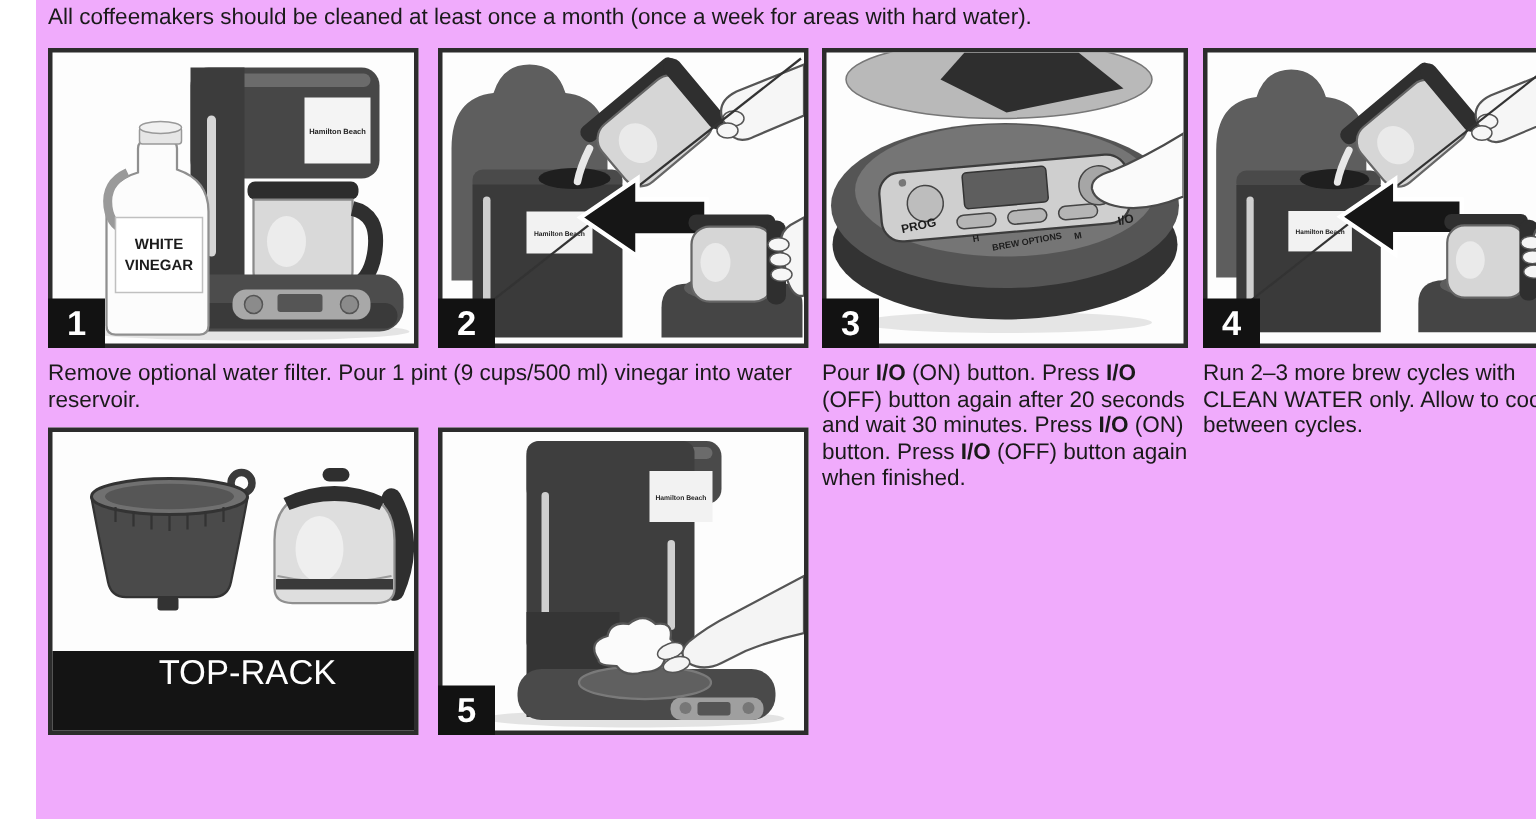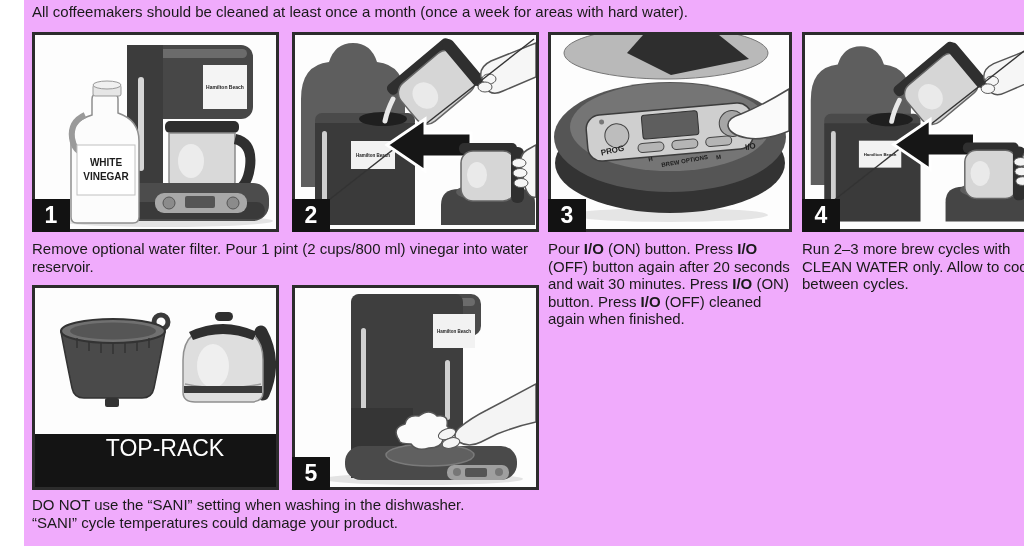--- a/index.html
+++ b/index.html
@@ -150,22 +150,22 @@
         <rect x="216" y="112" width="13" height="56" rx="6" fill="#2f2f2f"></rect>
         <path d="M241,110 L232,115 Q224,120 226,130 L230,152 Q234,164 241,162 Z" fill="#f6f6f6" stroke="#555" stroke-width="1.5"></path>
         <ellipse cx="224" cy="128" rx="7" ry="4.5" fill="#f6f6f6" stroke="#555"></ellipse>
         <ellipse cx="225" cy="138" rx="7" ry="4.5" fill="#f6f6f6" stroke="#555"></ellipse>
         <ellipse cx="226" cy="148" rx="7" ry="4.5" fill="#f6f6f6" stroke="#555"></ellipse>
       </svg>
       </div>
     <div class="badge">4</div>
   </div>
 
-  <p class="cap" style="left:8px;top:240px;width:505px">Remove optional water filter. Pour 1 pint (2 cups/800 ml) vinegar into water reservoir.</p>
-  <p class="cap" style="left:524px;top:240px;width:250px"><span>Pour </span><b>I/O</b><span> (ON) button. Press </span><b>I/O</b><span> (OFF) button again after 20 seconds and wait 30 minutes. Press </span><b>I/O</b><span> (ON) button. Press </span><b>I/O</b><span> (OFF) cleaned again when finished.</span></p>
+  <p class="cap" style="left:8px;top:240px;width:505px">Remove optional water filter. Pour 1 pint (9 cups/500 ml) vinegar into water reservoir.</p>
+  <p class="cap" style="left:524px;top:240px;width:250px"><span>Pour </span><b>I/O</b><span> (ON) button. Press </span><b>I/O</b><span> (OFF) button again after 20 seconds and wait 30 minutes. Press </span><b>I/O</b><span> (ON) button. Press </span><b>I/O</b><span> (OFF) button again when finished.</span></p>
   <p class="cap" style="left:778px;top:240px;width:246px">Run 2–3 more brew cycles with CLEAN WATER only. Allow to cool between cycles.</p>
 
   <div class="panel" style="left:8px;top:285px;width:247px;height:205px">
     <svg viewBox="0 0 241 146" style="height:146px">
       <circle cx="126" cy="34" r="7" fill="none" stroke="#3a3a3a" stroke-width="5"></circle>
       <path d="M26,44 Q30,66 37,100 Q39,110 49,110 H107 Q117,110 119,100 Q126,66 130,44 Z" fill="#4a4a4a" stroke="#333" stroke-width="1.5"></path>
       <ellipse cx="78" cy="43" rx="52" ry="12" fill="#707070" stroke="#333" stroke-width="2"></ellipse>
       <ellipse cx="78" cy="43" rx="43" ry="8.5" fill="#565656"></ellipse>
       <line x1="42" y1="50" x2="42" y2="60" stroke="#333" stroke-width="1.5"></line>
       <line x1="54" y1="53" x2="54" y2="63" stroke="#333" stroke-width="1.5"></line>
@@ -206,18 +206,14 @@
       <circle cx="162" cy="184" r="4" fill="#777"></circle>
       <circle cx="204" cy="184" r="4" fill="#777"></circle>
       <path d="M241,96 L192,122 Q176,130 164,140 Q156,148 164,154 Q174,160 186,154 L202,146 Q222,138 241,134 Z" fill="#f4f4f4" stroke="#555" stroke-width="1.5"></path>
       <path d="M104,152 q-8,-12 6,-16 q2,-10 14,-8 q10,-8 18,0 q12,-2 10,10 q8,8 -4,14 q-2,8 -14,8 q-12,4 -18,-4 q-12,0 -12,-4 z" fill="#fbfbfb" stroke="#555" stroke-width="1.5"></path>
       <ellipse cx="152" cy="146" rx="9" ry="5" fill="#f4f4f4" stroke="#555" transform="rotate(-20 152 146)"></ellipse>
       <ellipse cx="156" cy="155" rx="9" ry="5" fill="#f4f4f4" stroke="#555" transform="rotate(-15 156 155)"></ellipse>
     </svg>
     <div class="badge">5</div>
   </div>
 
-  <p class="cap" style="left:8px;top:496px;width:512px">
-    <span style="display:block">DO NOT use the “SANI” setting when washing in the dishwasher.</span>
-    <span style="display:block">“SANI” cycle temperatures could damage your product.</span>
-  </p>
 
 </div>
 
 </body></html>

